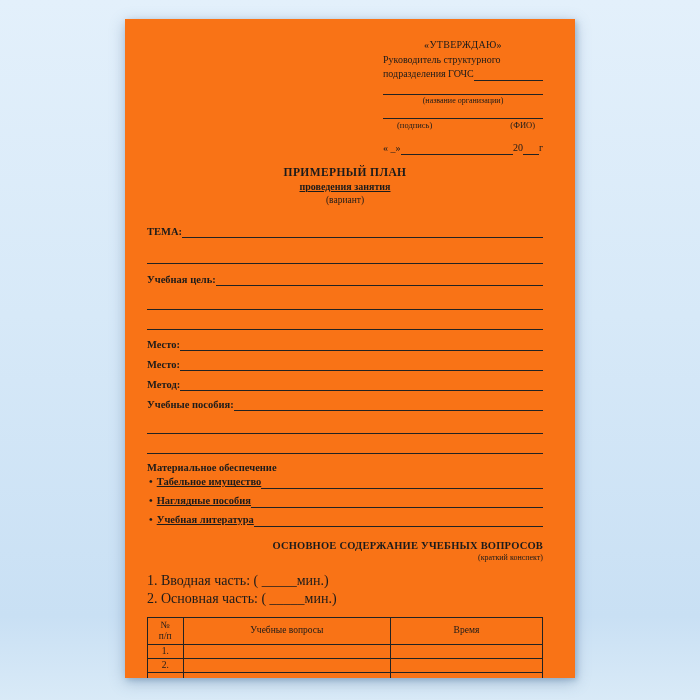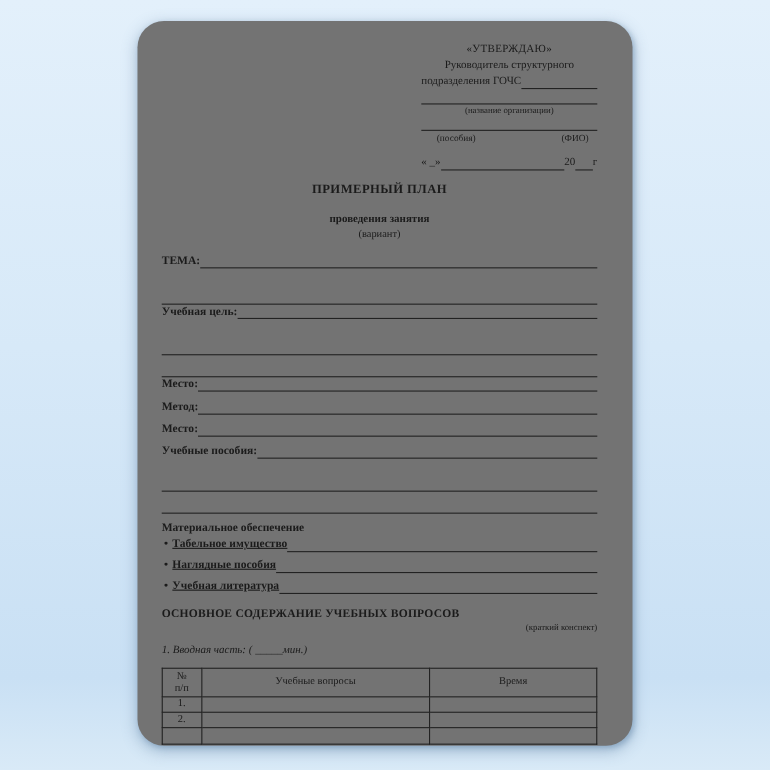--- a/index.html
+++ b/index.html
@@ -5,64 +5,63 @@
   * { margin:0; padding:0; box-sizing:border-box; }
   html,body { width:700px; height:700px; overflow:hidden; }
   body {
     background: linear-gradient(180deg, #e3f0fb 0%, #d7e9f8 45%, #c9e0f4 88%, #d9eaf7 100%);
     font-family: "Liberation Serif", "DejaVu Serif", serif;
     color:#1b1b1b;
     position:relative;
   }
   .page {
     position:absolute; left:125px; top:19px; width:450px; height:659px;
-    background:#737373;
+    background:#f97316;
     box-shadow: 0 4px 14px rgba(90,125,160,.45), 2px 2px 5px rgba(90,125,160,.35);
     padding:20px 32px 18px 22px;
     overflow:hidden;
-    border-radius:24px;
   }
   .fz { font-size:10.5px; line-height:1.25; }
 
   
   .approval { width:160px; margin-left:auto; font-size:10px; }
   .appr-quote { text-align:center; letter-spacing:.3px; }
-  .appr-role1 { text-align:center; margin-top:2px; }
+  .appr-role1 { text-align:left; margin-top:2px; }
   .appr-role2 { display:flex; align-items:flex-end; margin-top:2px; }
   .appr-role2 .lbl { white-space:nowrap; }
   .uline { display:inline-block; border-bottom:1px solid #222; height:12px; flex:1; }
   .appr-rule { border-bottom:1px solid #222; height:14px; }
   .appr-cap { text-align:center; font-size:8px; margin-top:1px; }
   .appr-sigrow { display:flex; justify-content:space-between; padding:1px 8px 0 14px; font-size:8.5px; }
   .appr-date { display:flex; align-items:flex-end; margin-top:12px; font-size:10px; }
   .appr-date .short { flex:0 0 16px; }
 
   
   .doc-title { text-align:center; margin-top:10px; }
   .doc-title .t1 { font-size:11.5px; font-weight:bold; letter-spacing:.4px; }
-  .doc-title .t2 { font-size:10px; font-weight:bold; margin-top:15px; }
+  .doc-title .t2 { font-size:10px; font-weight:bold; margin-top:2px;text-decoration:underline; }
   .doc-title .t3 { font-size:9.5px; font-weight:normal; margin-top:1px; }
 
   
-  .frow { display:flex; height:20px;font-family:Liberation Serif, serif; }
+  .frow { display:flex; align-items:flex-end; height:20px;font-family:Liberation Serif, serif; }
   .frow .lbl { font-weight:bold; white-space:nowrap; font-size:10.5px; }
   .fill { flex:1; border-bottom:1px solid #222; height:13px; }
   .rule { border-bottom:1px solid #222; height:20px; }
   .fields { margin-top:12px; }
 
   
   .mat-head { font-weight:bold; font-size:10.5px; margin-top:7px; }
   .bullet-row { display:flex; align-items:flex-end; height:19px; }
   .bullet-row .dot { font-weight:bold; padding:0 4px 0 2px; }
   .bullet-row .lbl { font-weight:bold; white-space:nowrap; font-size:10.5px;text-decoration:underline; }
 
   
-  .content-head { text-align:left; font-weight:bold; font-size:10.5px; margin-top:12px; letter-spacing:.2px; }
+  .content-head { text-align:right; font-weight:bold; font-size:10.5px; margin-top:12px; letter-spacing:.2px; }
   .content-sub { text-align:right; font-size:8px; margin-top:1px; }
-  .intro { margin-top:9px; font-size:10px; line-height:1.3;font-style:italic; }
+  .intro { margin-top:9px; font-size:14px; line-height:1.3; }
 
   
   table.qtable { width:100%; border-collapse:collapse; margin-top:9px; table-layout:fixed; }
   table.qtable th, table.qtable td { border:1px solid #222; font-weight:normal; font-size:9.5px; text-align:center; padding:0 2px; }
   table.qtable th { line-height:1.15; padding:2px; }
   col.c1 { width:9%; } col.c2 { width:52.5%; } col.c3 { width:38.5%; }
   tr.data-row td { height:13px; line-height:13px; }
   tr.last-row td { height:15px; }
 </style>
 </head>
@@ -74,21 +73,21 @@
     <div class="appr-quote">«УТВЕРЖДАЮ»</div>
     <div class="appr-role1">Руководитель структурного</div>
     <div class="appr-role2">
       <span class="lbl">подразделения ГОЧС</span>
       <span class="uline"></span>
     </div>
     <div class="appr-rule"></div>
     <div class="appr-cap">(название организации)</div>
     <div class="appr-rule" style="height:13px"></div>
     <div class="appr-sigrow">
-      <span>(пособия)</span>
+      <span>(подпись)</span>
       <span>(ФИО)</span>
     </div>
     <div class="appr-date">
       <span>« _»</span>
       <span class="uline"></span>
       <span>20</span>
       <span class="uline short"></span>
       <span>г</span>
     </div>
   </div>
@@ -109,25 +108,25 @@
       <span class="lbl">Учебная цель:</span>
       <span class="fill"></span>
     </div>
     <div class="rule" style="height:24px"></div>
     <div class="rule"></div>
     <div class="frow" style="height:21px">
       <span class="lbl">Место:</span>
       <span class="fill"></span>
     </div>
     <div class="frow">
-      <span class="lbl">Метод:</span>
+      <span class="lbl">Место:</span>
       <span class="fill"></span>
     </div>
     <div class="frow">
-      <span class="lbl">Место:</span>
+      <span class="lbl">Метод:</span>
       <span class="fill"></span>
     </div>
     <div class="frow">
       <span class="lbl">Учебные пособия:</span>
       <span class="fill"></span>
     </div>
     <div class="rule" style="height:23px"></div>
     <div class="rule"></div>
   </div>
 
@@ -145,20 +144,21 @@
   <div class="bullet-row">
     <span class="dot">•</span>
     <span class="lbl">Учебная литература</span>
     <span class="fill"></span>
   </div>
 
   <div class="content-head">ОСНОВНОЕ СОДЕРЖАНИЕ УЧЕБНЫХ ВОПРОСОВ</div>
   <div class="content-sub">(краткий конспект)</div>
   <div class="intro">
     <div>1. Вводная часть: ( _____мин.)</div>
+    <div>2. Основная часть: ( _____мин.)</div>
   </div>
 
   <table class="qtable">
     <colgroup>
         <col class="c1">
         <col class="c2">
         <col class="c3">
       </colgroup>
     <thead>
       <tr>

